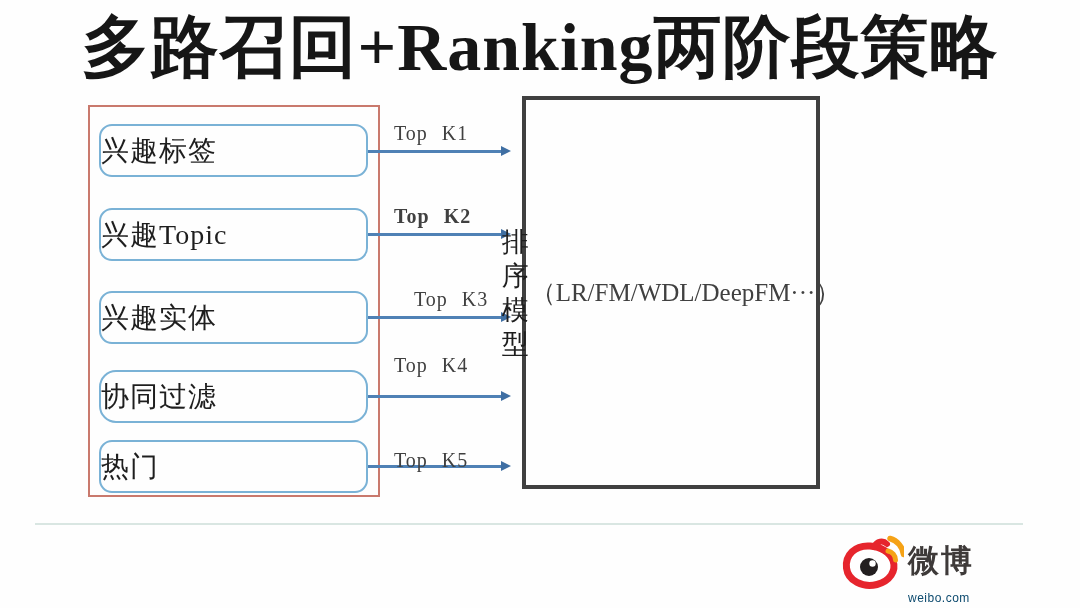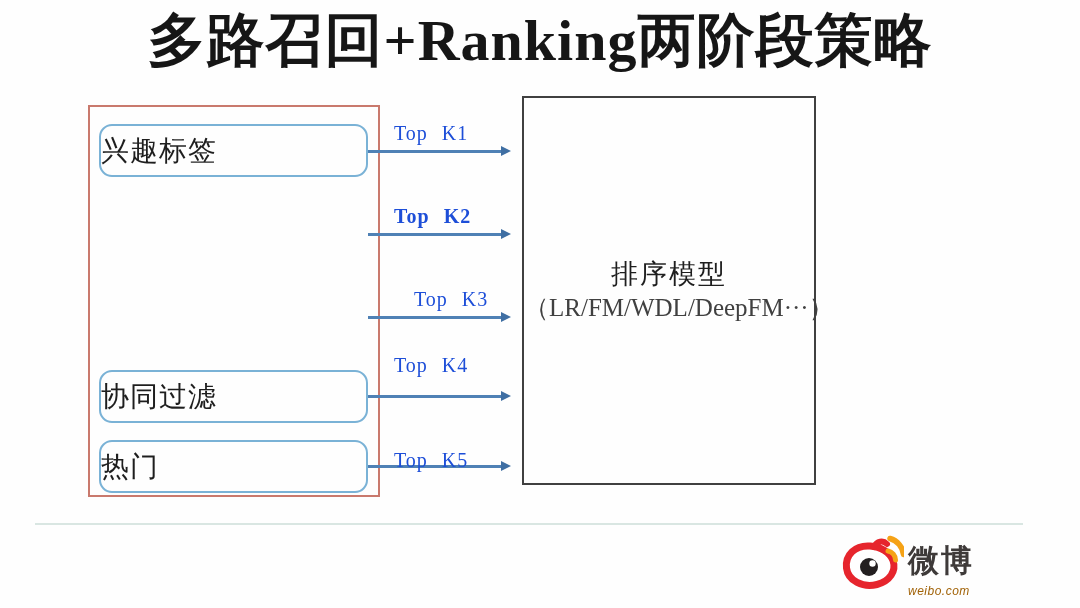--- a/index.html
+++ b/index.html
@@ -16,21 +16,21 @@
     overflow: hidden;
   }
 
   
   .slide-title {
     position: absolute;
     top: 2px;
     left: 0;
     width: 100%;
     text-align: center;
-    font-size: 58px;
+    font-size: 68px;
     font-weight: 600;
     letter-spacing: 1px;
     color: #161616;
     white-space: nowrap;
   }
 
   
   .recall-frame {
     position: absolute;
     left: 88px;
@@ -52,21 +52,21 @@
     display: flex;
     align-items: center;
     justify-content: flex-start;
     font-size: 28px;
     color: #1e1e1e;
     letter-spacing: 1px;
   }
   .item-1 { top: 124px; }
   .item-2 { top: 208px; }
   .item-3 { top: 291px; }
-  .item-4 { top: 370px; }
+  .item-4 { top: 370px; border-radius: 17px; }
   .item-5 { top: 440px; }
 
   
   .arrow-line {
     position: absolute;
     left: 368px;
     width: 134px;
     height: 3px;
     background: #4f81b5;
   }
@@ -84,43 +84,44 @@
   .arrow-1 { top: 150px; }
   .arrow-2 { top: 233px; }
   .arrow-3 { top: 316px; }
   .arrow-4 { top: 395px; }
   .arrow-5 { top: 465px; }
 
   .topk-label {
     position: absolute;
     left: 394px;
     font-size: 20px;
-    color: #1d4ed8;
+    color: #404040;
     word-spacing: 8px;
     letter-spacing: 1px;
     line-height: 22px;
     white-space: nowrap;
   }
   .label-1 { top: 122px; }
   .label-2 { top: 205px; font-weight: bold; }
   .label-3 { top: 288px; margin-left: 20px; }
   .label-4 { top: 354px; }
   .label-5 { top: 449px; }
 
   
   .ranking-frame {
     position: absolute;
     left: 522px;
     top: 96px;
     width: 290px;
     height: 385px;
-    border: 2px solid #404040;
+    border: 4px solid #404040;
     background: transparent;
     display: flex;
-    flex-direction: column;
+    flex-direction: row;
+    align-items: center;
     justify-content: center;
     text-align: center;
   }
   .ranking-line1 {
     font-size: 27px;
     color: #1e1e1e;
     letter-spacing: 2px;
     line-height: 34px;
   }
   .ranking-line2 {
@@ -158,37 +159,42 @@
     font-weight: 700;
     font-size: 31px;
     line-height: 31px;
     color: #3e3a39;
     letter-spacing: 2px;
   }
   .weibo-domain {
     font-family: "Liberation Sans", "DejaVu Sans", sans-serif;
     font-size: 12px;
     line-height: 13px;
-    color: #a16207;
-    margin-top: 9px;
+    color: #0c4a6e;
+    margin-top: 16px;
     letter-spacing: 0.5px;
-    font-style: italic;
   }
 </style>
 </head>
 <body>
 
 <div class="slide">
 
   <div class="slide-title">多路召回+Ranking两阶段策略</div>
 
   <div class="recall-frame"></div>
 
   <div class="recall-item item-1">
     <span>兴趣标签</span>
+  </div>
+  <div class="recall-item item-2">
+    <span>兴趣Topic</span>
+  </div>
+  <div class="recall-item item-3">
+    <span>兴趣实体</span>
   </div>
   <div class="recall-item item-4">
     <span>协同过滤</span>
   </div>
   <div class="recall-item item-5">
     <span>热门</span>
   </div>
 
   <div class="arrow-line arrow-1"></div>
   <div class="arrow-line arrow-2"></div>

